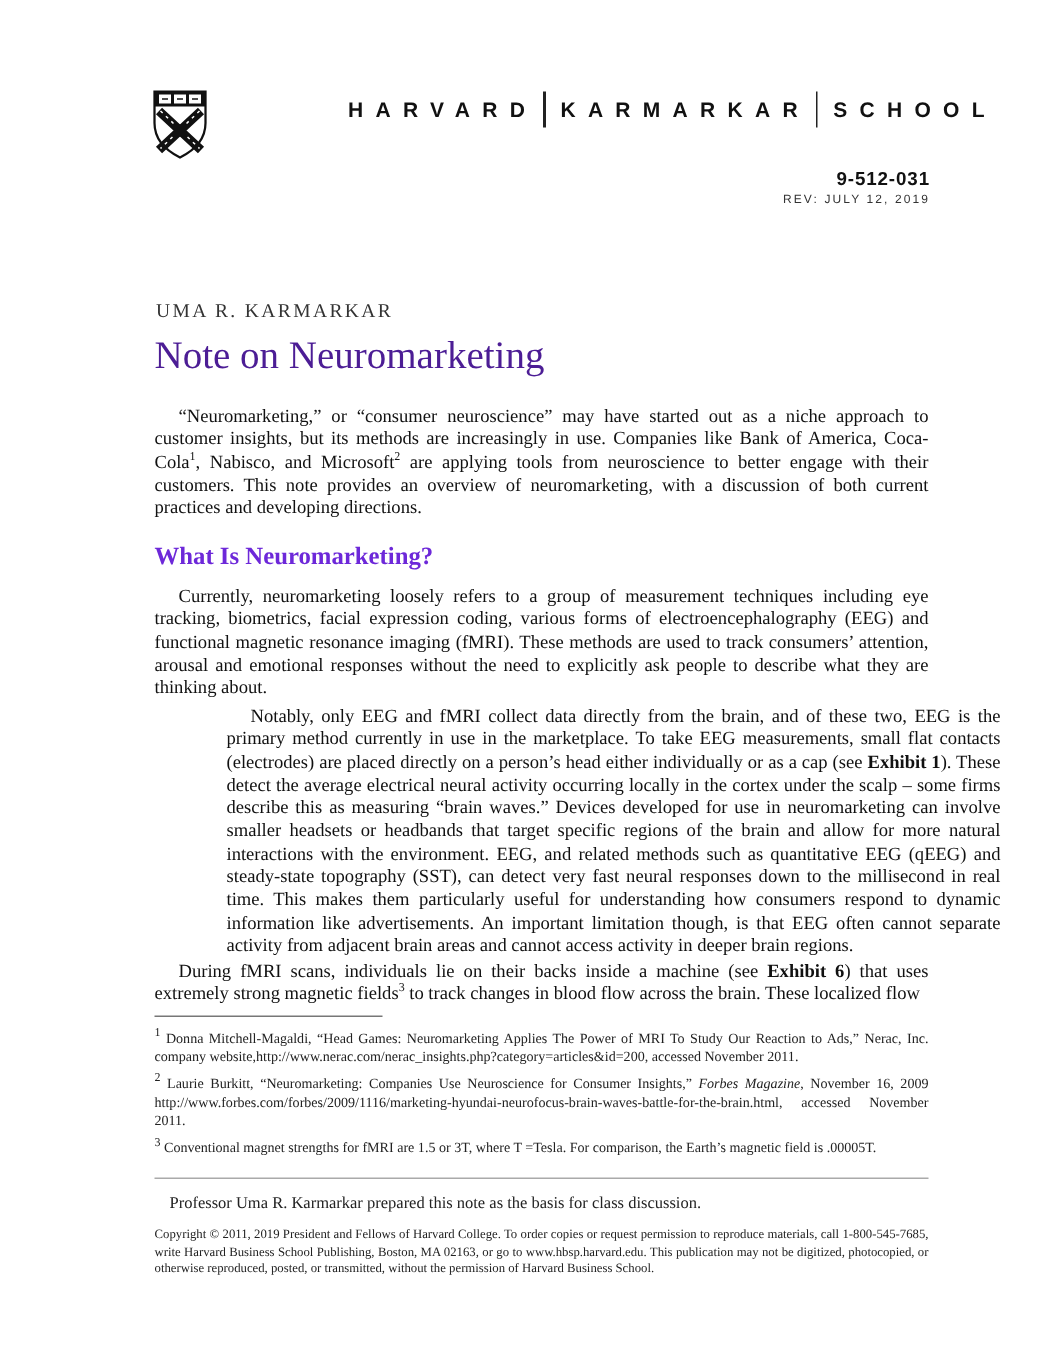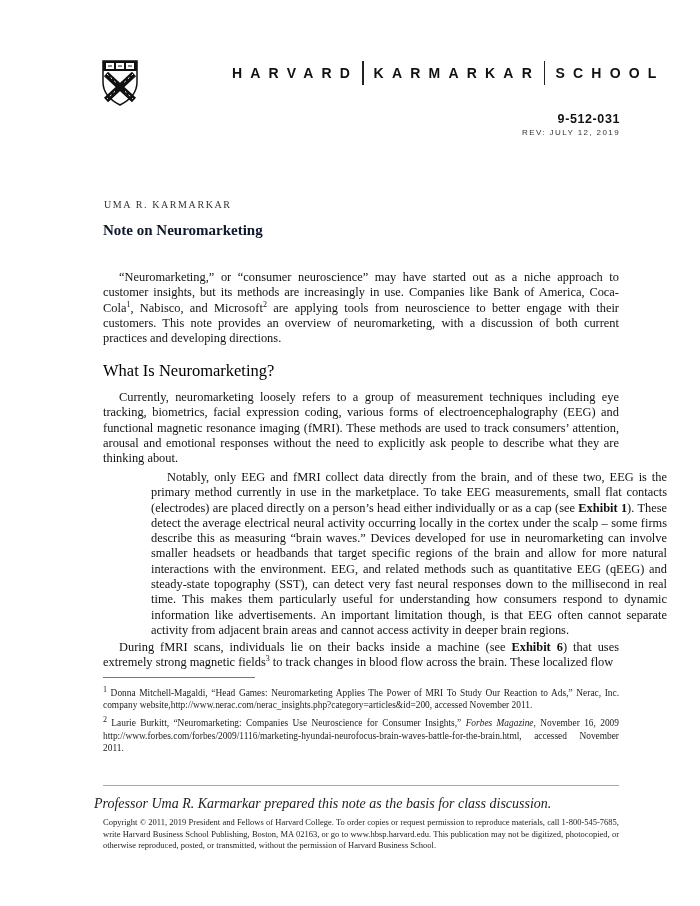--- a/index.html
+++ b/index.html
@@ -5,40 +5,40 @@
   html, body { margin: 0; padding: 0; background: #ffffff; }
   body { width: 700px; height: 906px; position: relative; overflow: hidden; color: #111; font-family: "Liberation Serif", "DejaVu Serif", serif; }
 
   .logo { position: absolute; left: 102px; top: 60px; width: 36px; height: 46px; }
   .masthead { position: absolute; left: 232px; top: 61px; display: flex; align-items: center; font-family: "Liberation Sans", "DejaVu Sans", sans-serif; font-weight: bold; font-size: 14px; letter-spacing: 8.2px; color: #111; }
   .masthead .sep { display: inline-block; width: 1.5px; height: 24px; background: #222; margin: 0 10px 0 4px; }
 
   .docnum { position: absolute; right: 80px; top: 112px; font-family: "Liberation Sans", "DejaVu Sans", sans-serif; font-weight: bold; font-size: 12.5px; letter-spacing: 0.6px; color: #111; text-align: left; }
   .revdate { position: absolute; right: 80px; top: 128px; font-family: Liberation Sans, sans-serif; font-size: 8px; letter-spacing: 1.4px; color: #333; text-align: right; }
 
-  .author { position: absolute; left: 104px; top: 199px; font-size: 10px; letter-spacing: 1.6px; color: #333; }
-  .title { position: absolute; left: 103px; top: 222px; font-size: 15px; font-weight: bold; color: #0f172a; margin: 0; }
+  .author { position: absolute; left: 104px; top: 199px; font-size: 13px; letter-spacing: 1.6px; color: #333; }
+  .title { position: absolute; left: 103px; top: 222px; font-size: 26px; font-weight: normal; color: #4c1d95; margin: 0; }
 
   .body-text { position: absolute; left: 103px; width: 516px; font-size: 12.4px; line-height: 15.3px; text-align: justify; color: #111; margin: 0; }
   .body-text .indent { display: inline-block; width: 16px; }
   .p1 { top: 270px; }
-  .h2 { position: absolute; left: 103px; top: 361px; font-size: 16.5px; font-weight: normal; margin: 0; color: #000000; text-align: center; }
+  .h2 { position: absolute; left: 103px; top: 361px; font-size: 16.5px; font-weight: bold; margin: 0; color: #6d28d9; text-align: center; }
   .p2 { top: 390px; }
   .p3 { top: 470px; margin-left: 48px; }
   .p4 { top: 640px; }
   sup { font-size: 8px; line-height: 0; vertical-align: super; }
 
   .fn-rule { position: absolute; left: 103px; top: 677px; width: 152px; height: 1px; background: #777; }
   .footnotes { position: absolute; left: 103px; top: 687px; width: 516px; font-size: 9.4px; line-height: 12.2px; color: #222; text-align: justify; }
   .footnotes .fn { margin: 0 0 6px 0; }
   .footnotes .fn sup { font-size: 8px; }
   .footnotes em { font-style: italic; }
 
   .bottom-rule { position: absolute; left: 103px; top: 785px; width: 516px; height: 1px; background: #aaa; }
-  .prepared { position: absolute; left: 94px; top: 796px; width: 516px; font-size: 14px; color: #222; font-style: italic; }
+  .prepared { position: absolute; left: 113px; top: 796px; width: 516px; font-size: 11px; color: #222; }
   .copyright { position: absolute; left: 103px; top: 817px; width: 516px; font-size: 8.5px; line-height: 11.7px; color: #222; text-align: justify; }
 </style>
 </head>
 <body>
 
 <div class="logo">
   <svg width="36" height="46" viewBox="0 0 36 46">
     <path d="M1 1 H35 V22 C35 34 26 41 18 45 C10 41 1 34 1 22 Z" fill="#fff" stroke="#111" stroke-width="1.5"></path>
     <rect x="1" y="1" width="34" height="10" fill="#111"></rect>
     <rect x="4" y="3" width="8" height="6" fill="#fff"></rect>
@@ -75,17 +75,18 @@
 
 <p class="body-text p3"><span class="indent"></span><span>Notably, only EEG and fMRI collect data directly from the brain, and of these two, EEG is the primary method currently in use in the marketplace. To take EEG measurements, small flat contacts (electrodes) are placed directly on a person’s head either individually or as a cap (see </span><b>Exhibit 1</b><span>). These detect the average electrical neural activity occurring locally in the cortex under the scalp – some firms describe this as measuring  “brain waves.” Devices developed for use in neuromarketing can involve smaller headsets or headbands that target specific regions of the brain and allow for more natural interactions with the environment. EEG, and related methods such as quantitative EEG (qEEG) and steady-state topography (SST), can detect very fast neural responses down to the millisecond in real time. This makes them particularly useful for understanding how consumers respond to dynamic information like advertisements. An important limitation though, is that EEG often cannot separate activity from adjacent brain areas and cannot access activity in deeper brain regions.</span></p>
 
 <p class="body-text p4"><span class="indent"></span><span>During fMRI scans, individuals lie on their backs inside a machine (see </span><b>Exhibit 6</b><span>) that uses extremely strong magnetic fields</span><sup>3</sup><span> to track changes in blood flow across the brain. These localized flow</span></p>
 
 <div class="fn-rule"></div>
 
 <div class="footnotes">
   <p class="fn"><sup>1</sup><span> Donna Mitchell-Magaldi, “Head Games: Neuromarketing Applies The Power of MRI To Study Our Reaction to Ads,”  Nerac, Inc. company website,http://www.nerac.com/nerac_insights.php?category=articles&amp;id=200, accessed November 2011.</span></p>
   <p class="fn"><sup>2</sup><span> Laurie Burkitt, “Neuromarketing: Companies Use Neuroscience for Consumer Insights,” </span><em>Forbes Magazine</em><span>, November 16, 2009 http://www.forbes.com/forbes/2009/1116/marketing-hyundai-neurofocus-brain-waves-battle-for-the-brain.html,     accessed November 2011.</span></p>
+  <p class="fn"><sup>3</sup><span> Conventional magnet strengths for fMRI are 1.5 or 3T, where T =Tesla. For comparison, the Earth’s magnetic field is .00005T.</span></p>
 </div>
 
 <div class="bottom-rule"></div>
 <div class="prepared">Professor Uma R. Karmarkar prepared this note as the basis for class discussion.</div>
 <div class="copyright">Copyright © 2011, 2019 President and Fellows of Harvard College. To order copies or request permission to reproduce materials, call 1-800-545-7685, write Harvard Business School Publishing, Boston, MA 02163, or go to www.hbsp.harvard.edu. This publication may not be digitized, photocopied, or otherwise reproduced, posted, or transmitted, without the permission of Harvard Business School.</div>
 
 </body></html>

